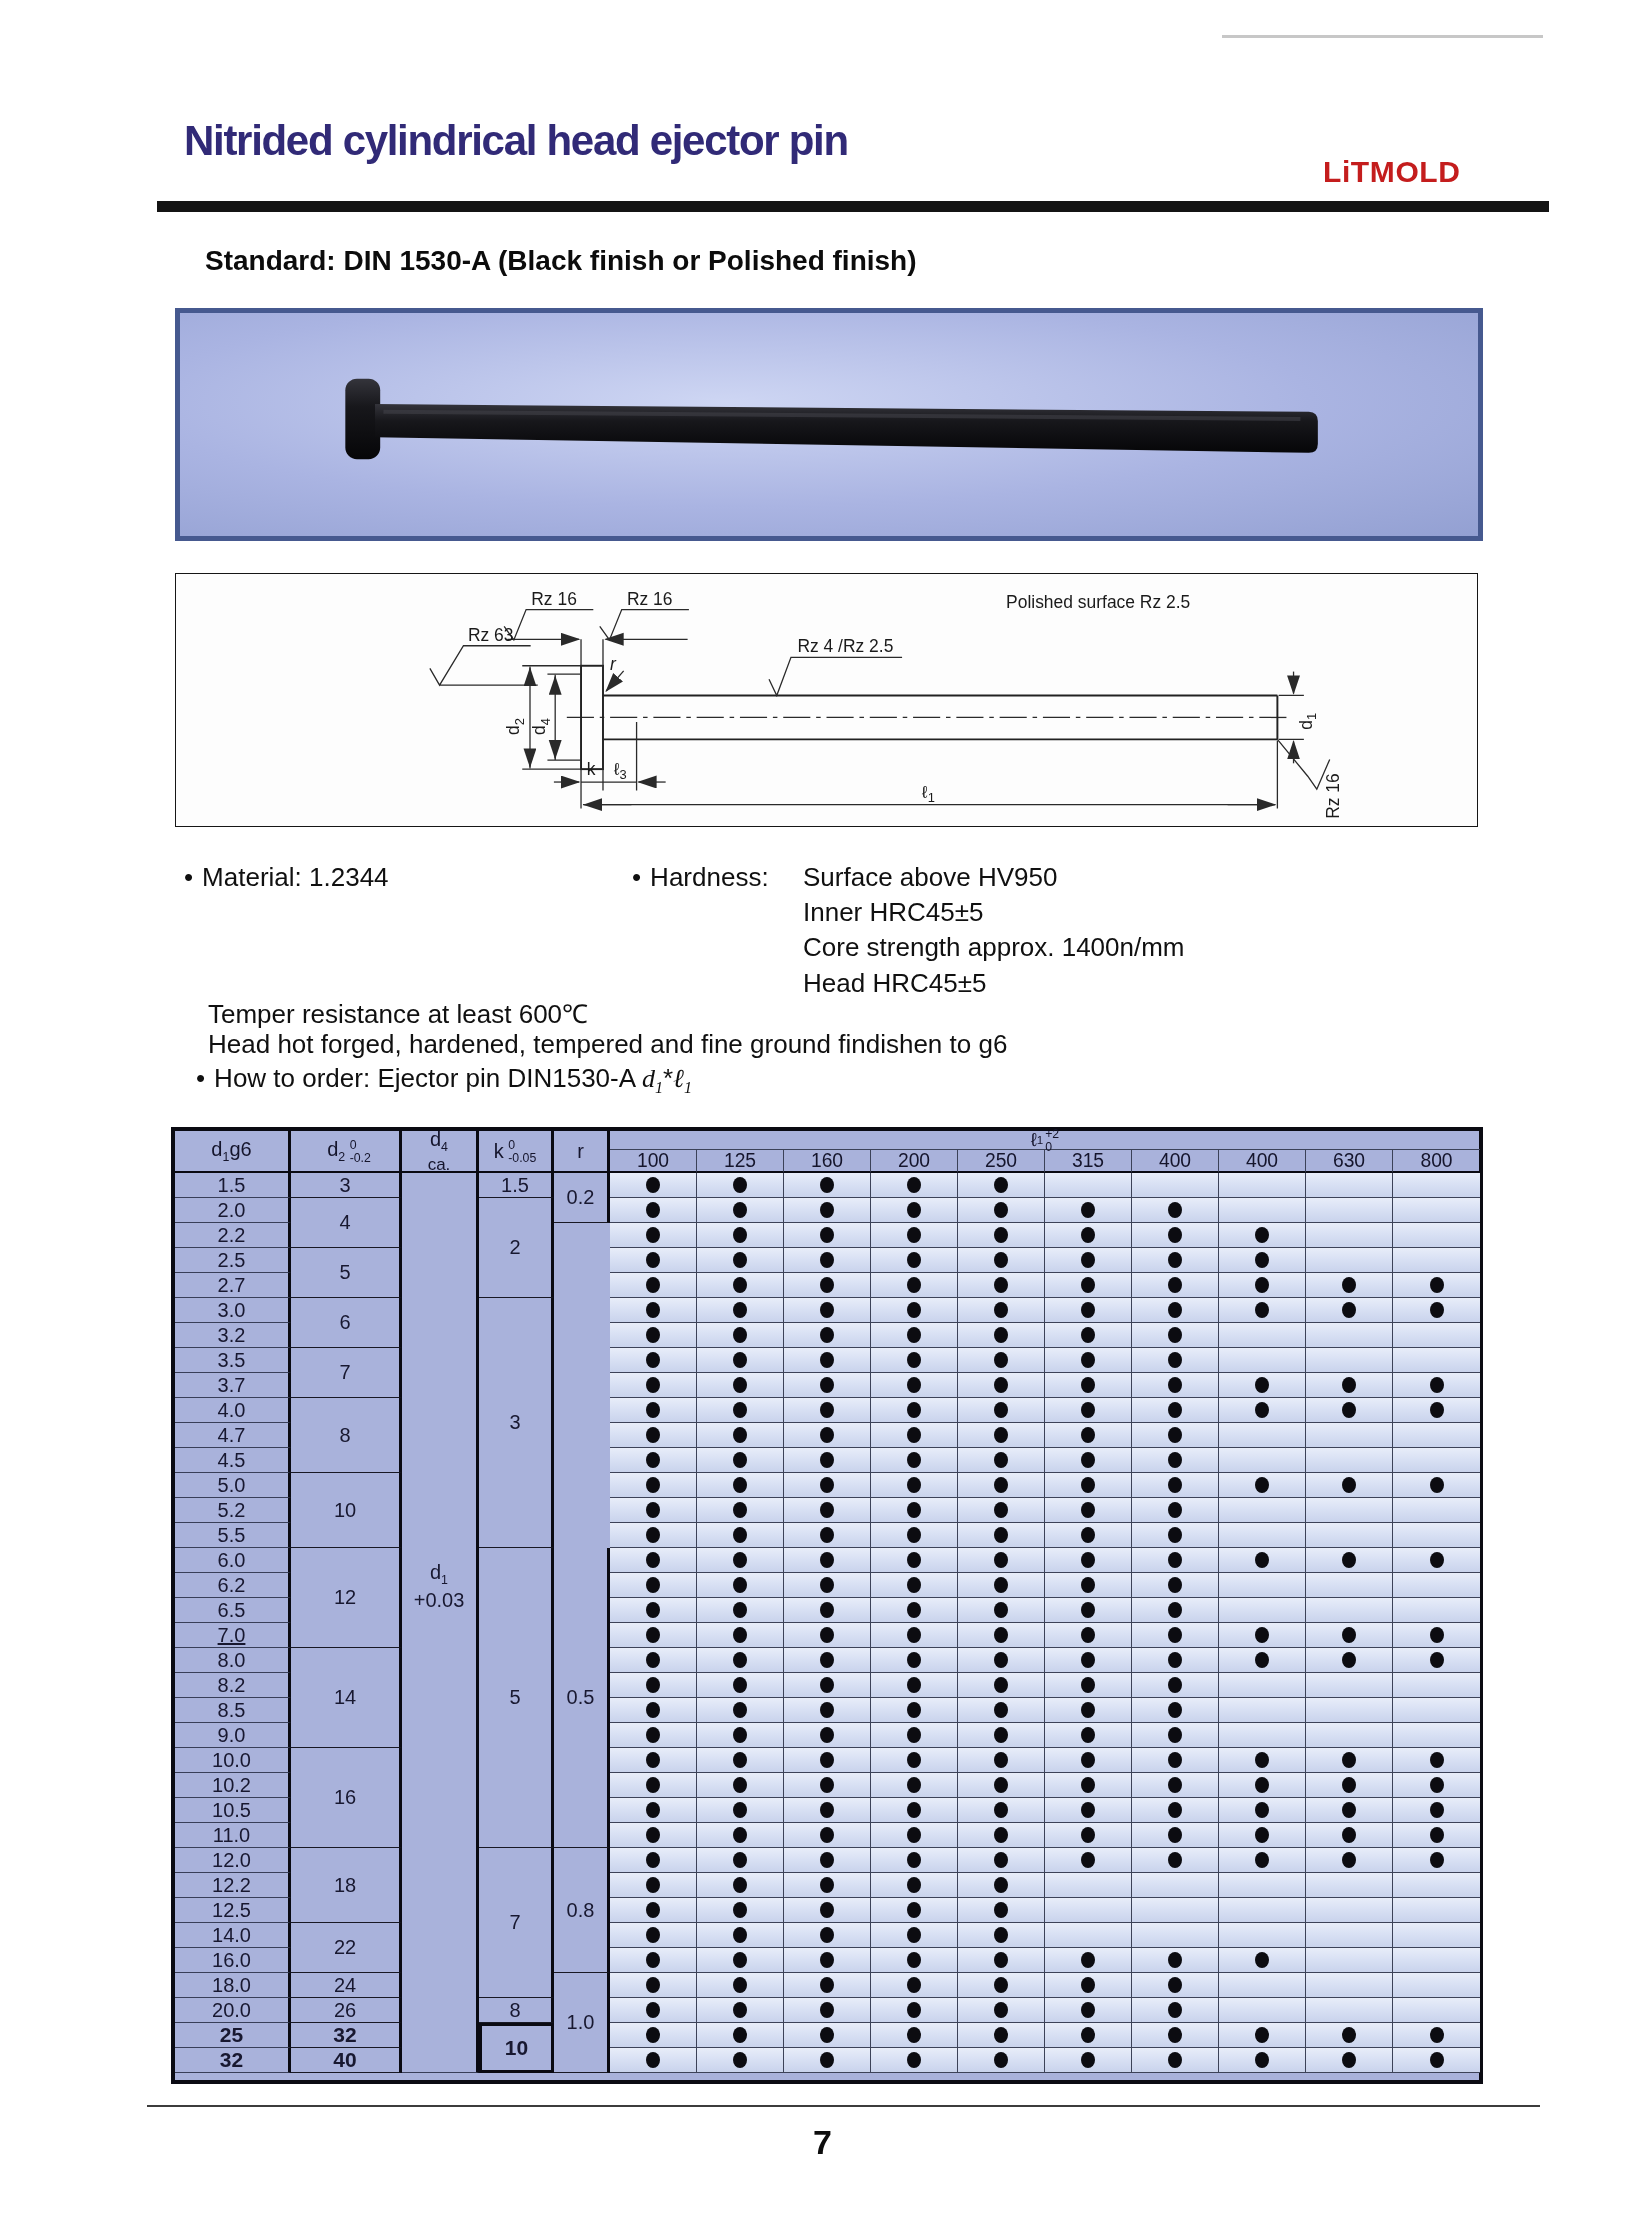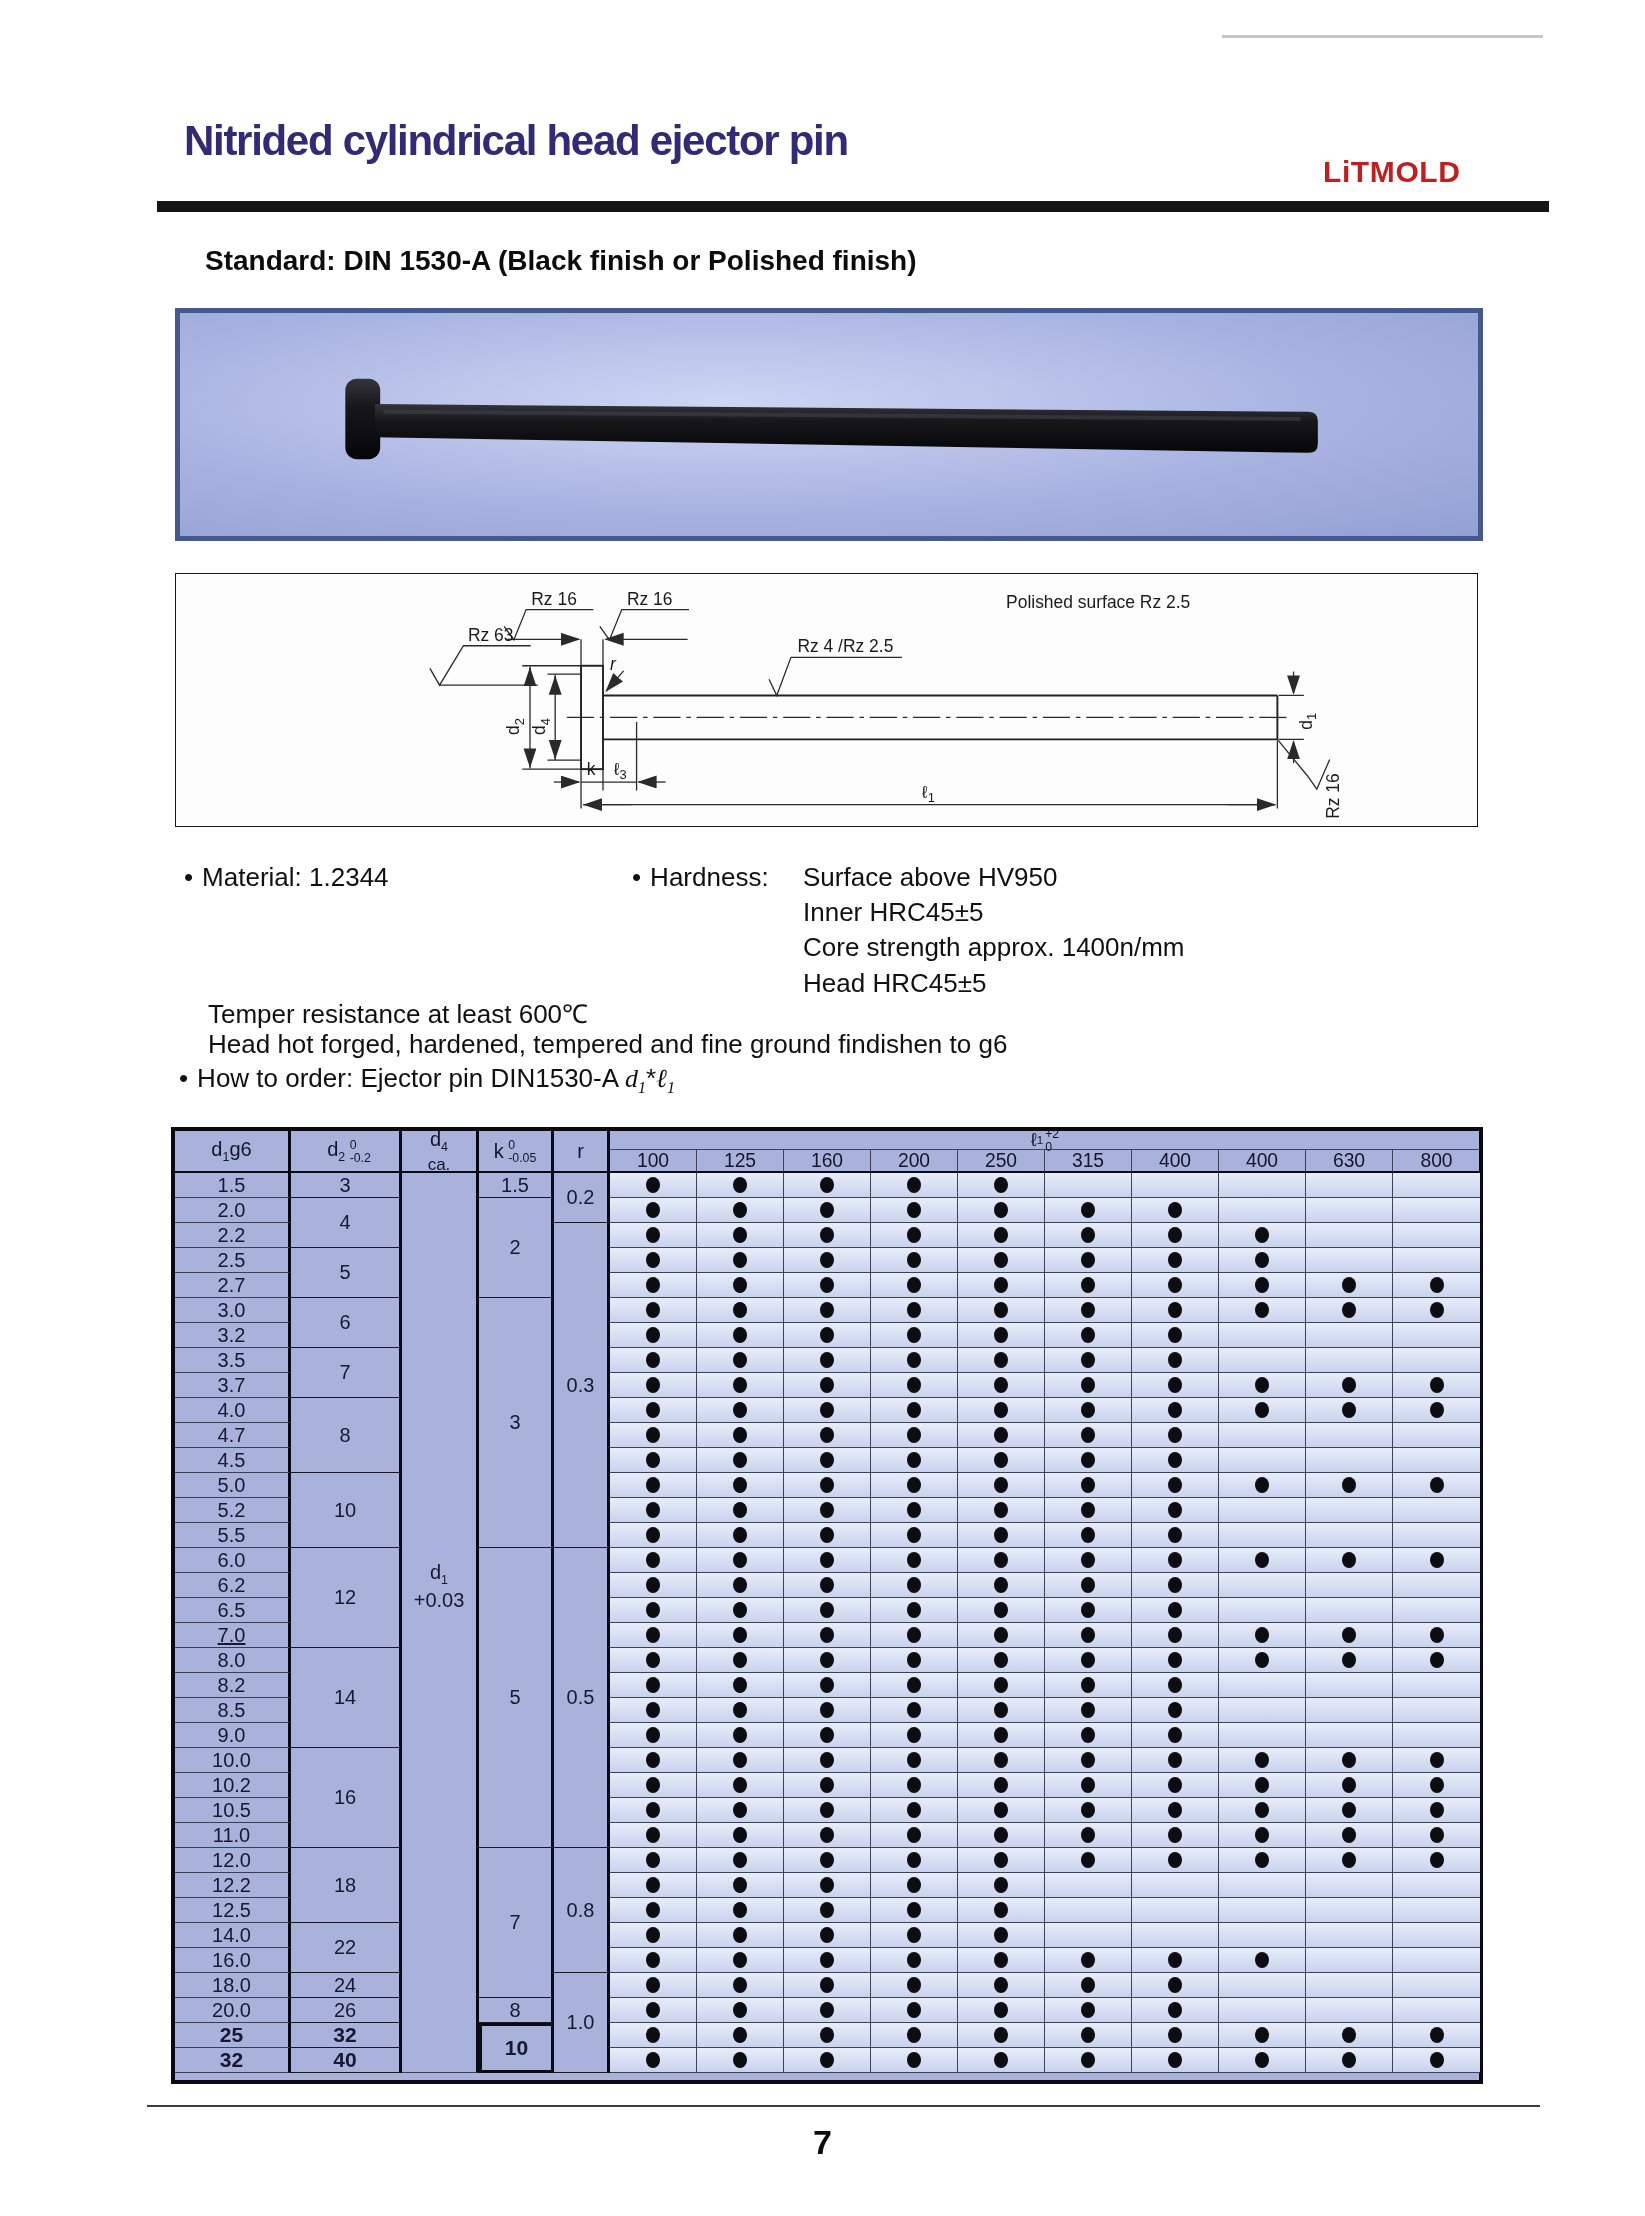--- a/index.html
+++ b/index.html
@@ -152,21 +152,21 @@
 </div>
 <div class="spec" style="left:632px;top:862px;">
   <span class="bullet">•</span><span>Hardness:</span>
 </div>
 <div class="spec" style="left:803px;top:862px;">Surface above HV950</div>
 <div class="spec" style="left:803px;top:897px;">Inner HRC45±5</div>
 <div class="spec" style="left:803px;top:932px;">Core strength approx. 1400n/mm</div>
 <div class="spec" style="left:803px;top:968px;">Head HRC45±5</div>
 <div class="spec" style="left:208px;top:995px;">Temper resistance at least 600℃</div>
 <div class="spec" style="left:208px;top:1029px;">Head hot forged, hardened, tempered and fine ground findishen to g6</div>
-<div class="spec" style="left:179px;top:1063px;">
+<div class="spec" style="left:196px;top:1063px;">
   <span class="bullet">•</span><span>How to order: Ejector pin DIN1530-A</span>
   <span class="subtok"><span>d</span><sub>1</sub></span><span>*</span><span class="subtok"><span>ℓ</span><sub>1</sub></span>
 </div>
 
 <div class="tbl">
   <div class="hc" style="grid-area:1/1/3/2;">
     <span><span>d</span><sub>1</sub><span>g6</span></span>
   </div>
   <div class="hc" style="grid-area:1/2/3/3;padding-left:8px;">
     <span><span>d</span><sub>2</sub></span>
@@ -263,21 +263,20 @@
       <div class="d4txt"><span>d</span><sub>1</sub><div>+0.03</div></div>
     </div>
     <div class="c grp" style="grid-area: 3 / 4;">1.5</div>
     <div class="c grp" style="grid-area: 4 / 4 / span 4;">2</div>
     <div class="c grp" style="grid-area: 8 / 4 / span 10;">3</div>
     <div class="c grp" style="grid-area: 18 / 4 / span 12;">5</div>
     <div class="c grp" style="grid-area: 30 / 4 / span 6;">7</div>
     <div class="c grp" style="grid-area: 36 / 4;">8</div>
     <div class="c grp kten" style="grid-area: 37 / 4 / span 2;">10</div>
     <div class="c grp" style="grid-area: 3 / 5 / span 2;">0.2</div>
-    <div class="c grp" style="grid-area: 5 / 5 / span 13;">0.3</div>
     <div class="c grp" style="grid-area: 18 / 5 / span 12;">0.5</div>
     <div class="c grp" style="grid-area: 30 / 5 / span 5;">0.8</div>
     <div class="c grp" style="grid-area: 35 / 5 / span 4;">1.0</div>
     <div class="dcell" style="grid-area: 3 / 6;">
       <span class="dot"></span>
     </div>
     <div class="dcell" style="grid-area: 3 / 7;">
       <span class="dot"></span>
     </div>
     <div class="dcell" style="grid-area: 3 / 8;">

